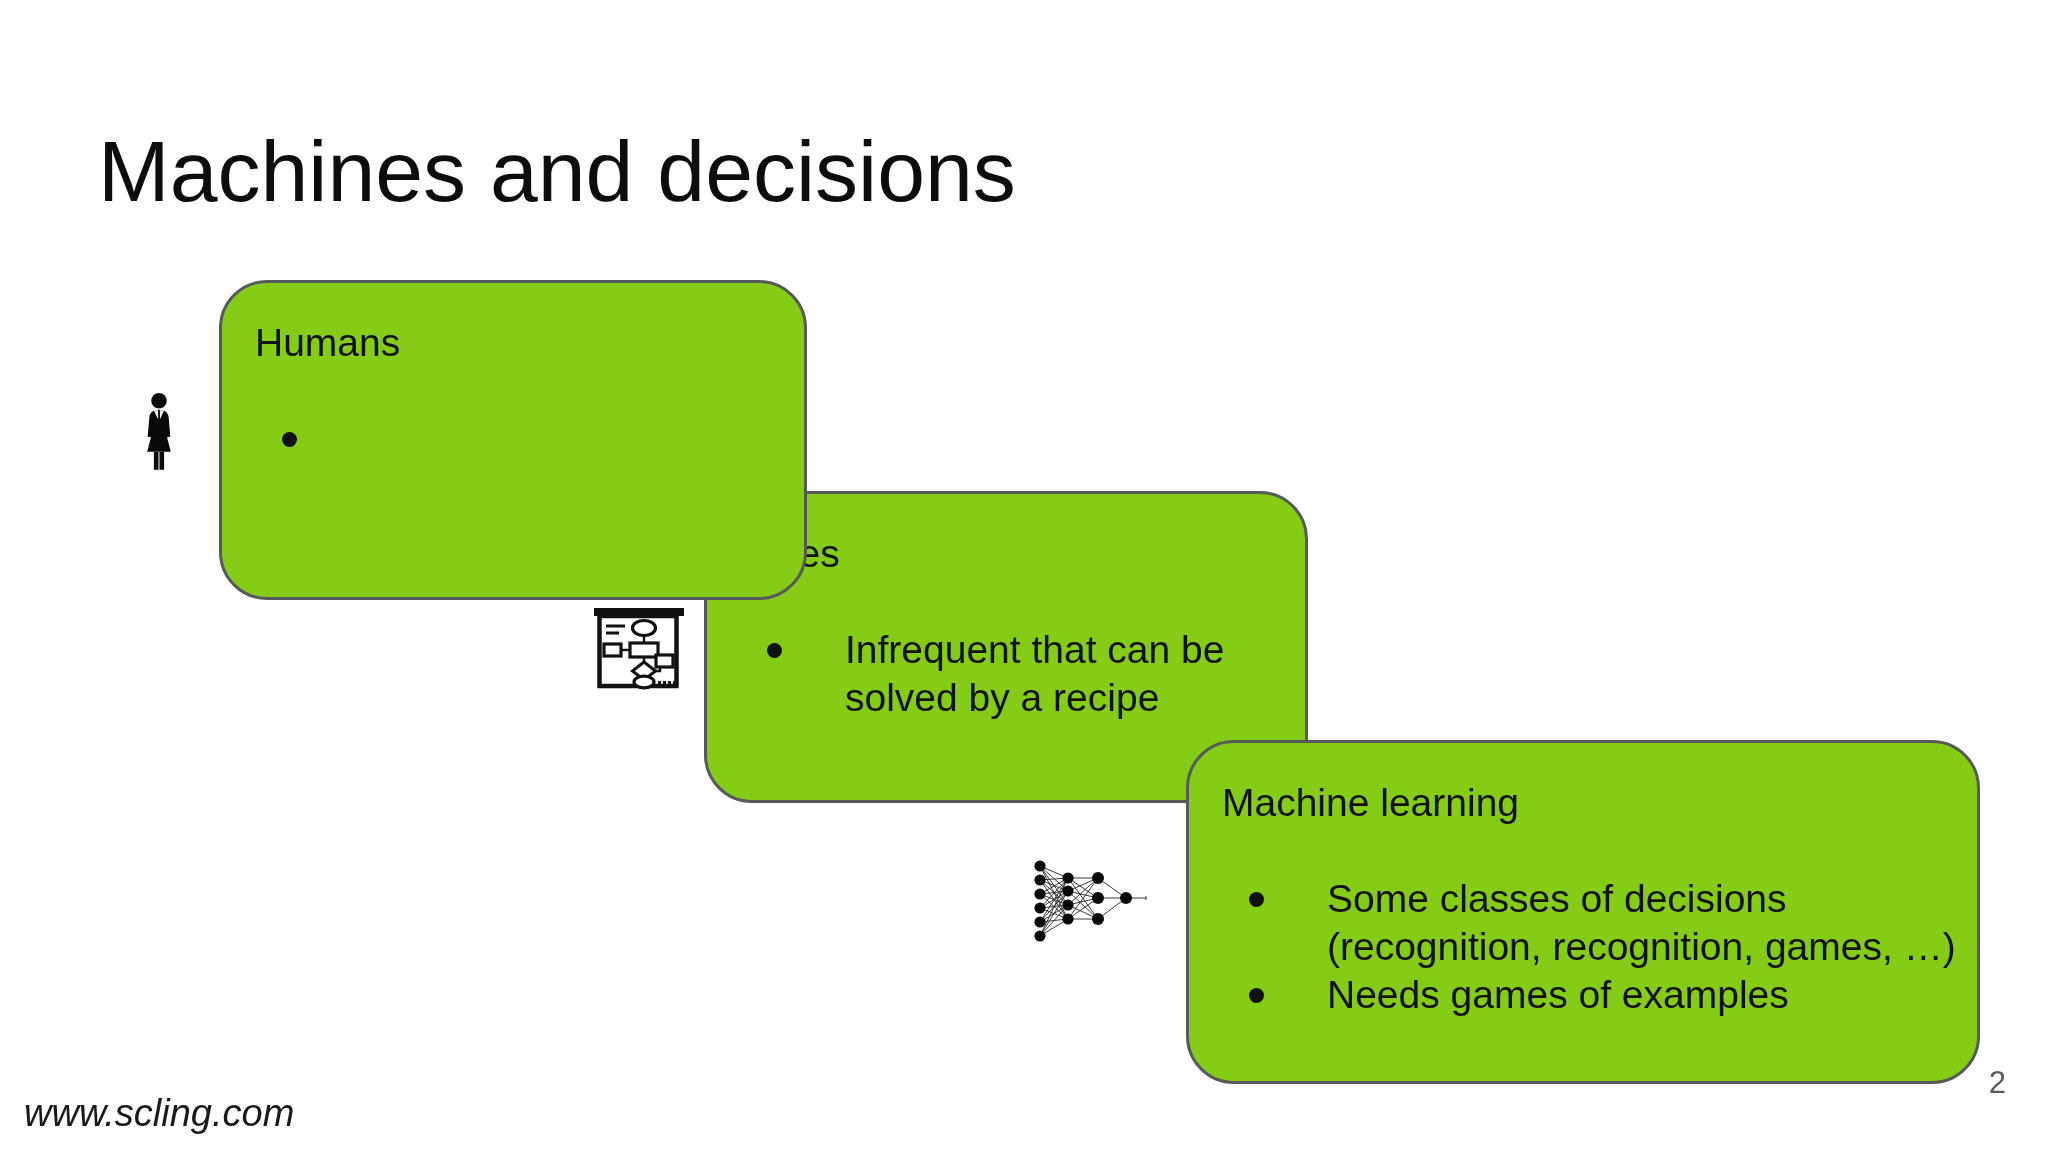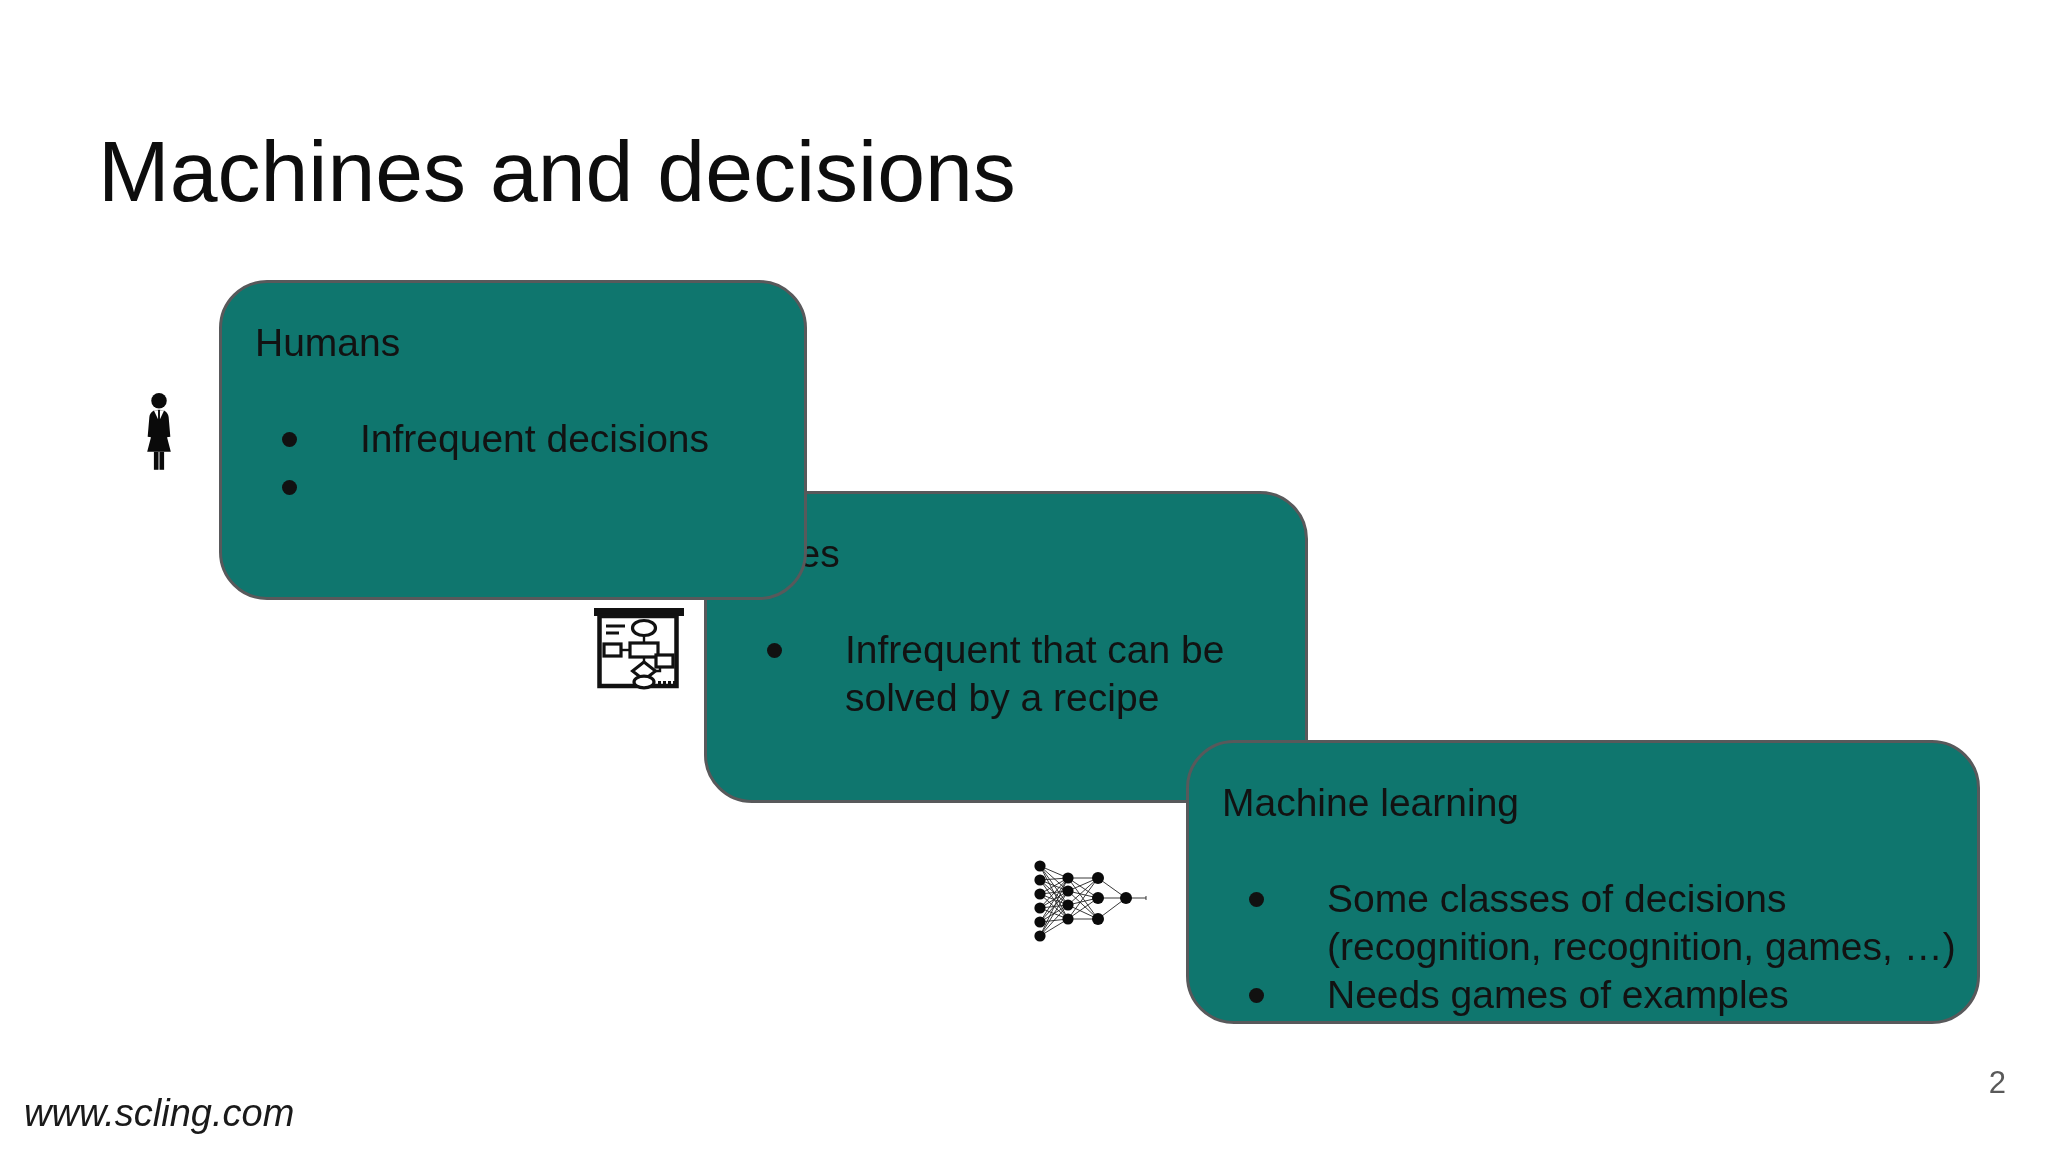--- a/index.html
+++ b/index.html
@@ -12,28 +12,28 @@
     color:#141414;
     margin-left:8px;
   }
   .slide-title{
     position:absolute;left:90px;top:126px;
     font-size:86px;line-height:90px;font-weight:400;
     color:#0d0d0d;letter-spacing:0;white-space:nowrap;margin:0;
   }
   .card{
     position:absolute;
-    background:#0f766e;
+    background:#84cc16;
     border:3px solid #58595b;
     border-radius:48px;
     box-sizing:border-box;
   }
   .card-humans{left:211px;top:280px;width:588px;height:320px;z-index:2;}
   .card-rules{left:696px;top:491px;width:604px;height:312px;z-index:1;}
-  .card-ml{left:1178px;top:740px;width:794px;height:284px;z-index:3;}
+  .card-ml{left:1178px;top:740px;width:794px;height:344px;z-index:3;}
   .card-label{
     position:absolute;left:33px;top:36px;
     font-size:39px;line-height:48px;font-weight:400;color:#121212;
     white-space:nowrap;
   }
   .bullets{
     position:absolute;left:0;top:132px;right:10px;
   }
   .bullet{display:flex;align-items:flex-start;}
   .dot{
@@ -62,26 +62,20 @@
 </head>
 <body>
 
 <div class="slide">
 
   <h1 class="slide-title">Machines and decisions</h1>
 
   <div class="card card-humans">
     <div class="card-label">Humans</div>
     <div class="bullets">
-      <div class="bullet">
-        <span class="dot"></span>
-        <span class="lines">
-          <span class="line">Infrequent decisions</span>
-        </span>
-      </div>
       <div class="bullet">
         <span class="dot"></span>
       </div>
     </div>
   </div>
 
   <div class="card card-rules">
     <div class="card-label">Rules</div>
     <div class="bullets">
       <div class="bullet">

